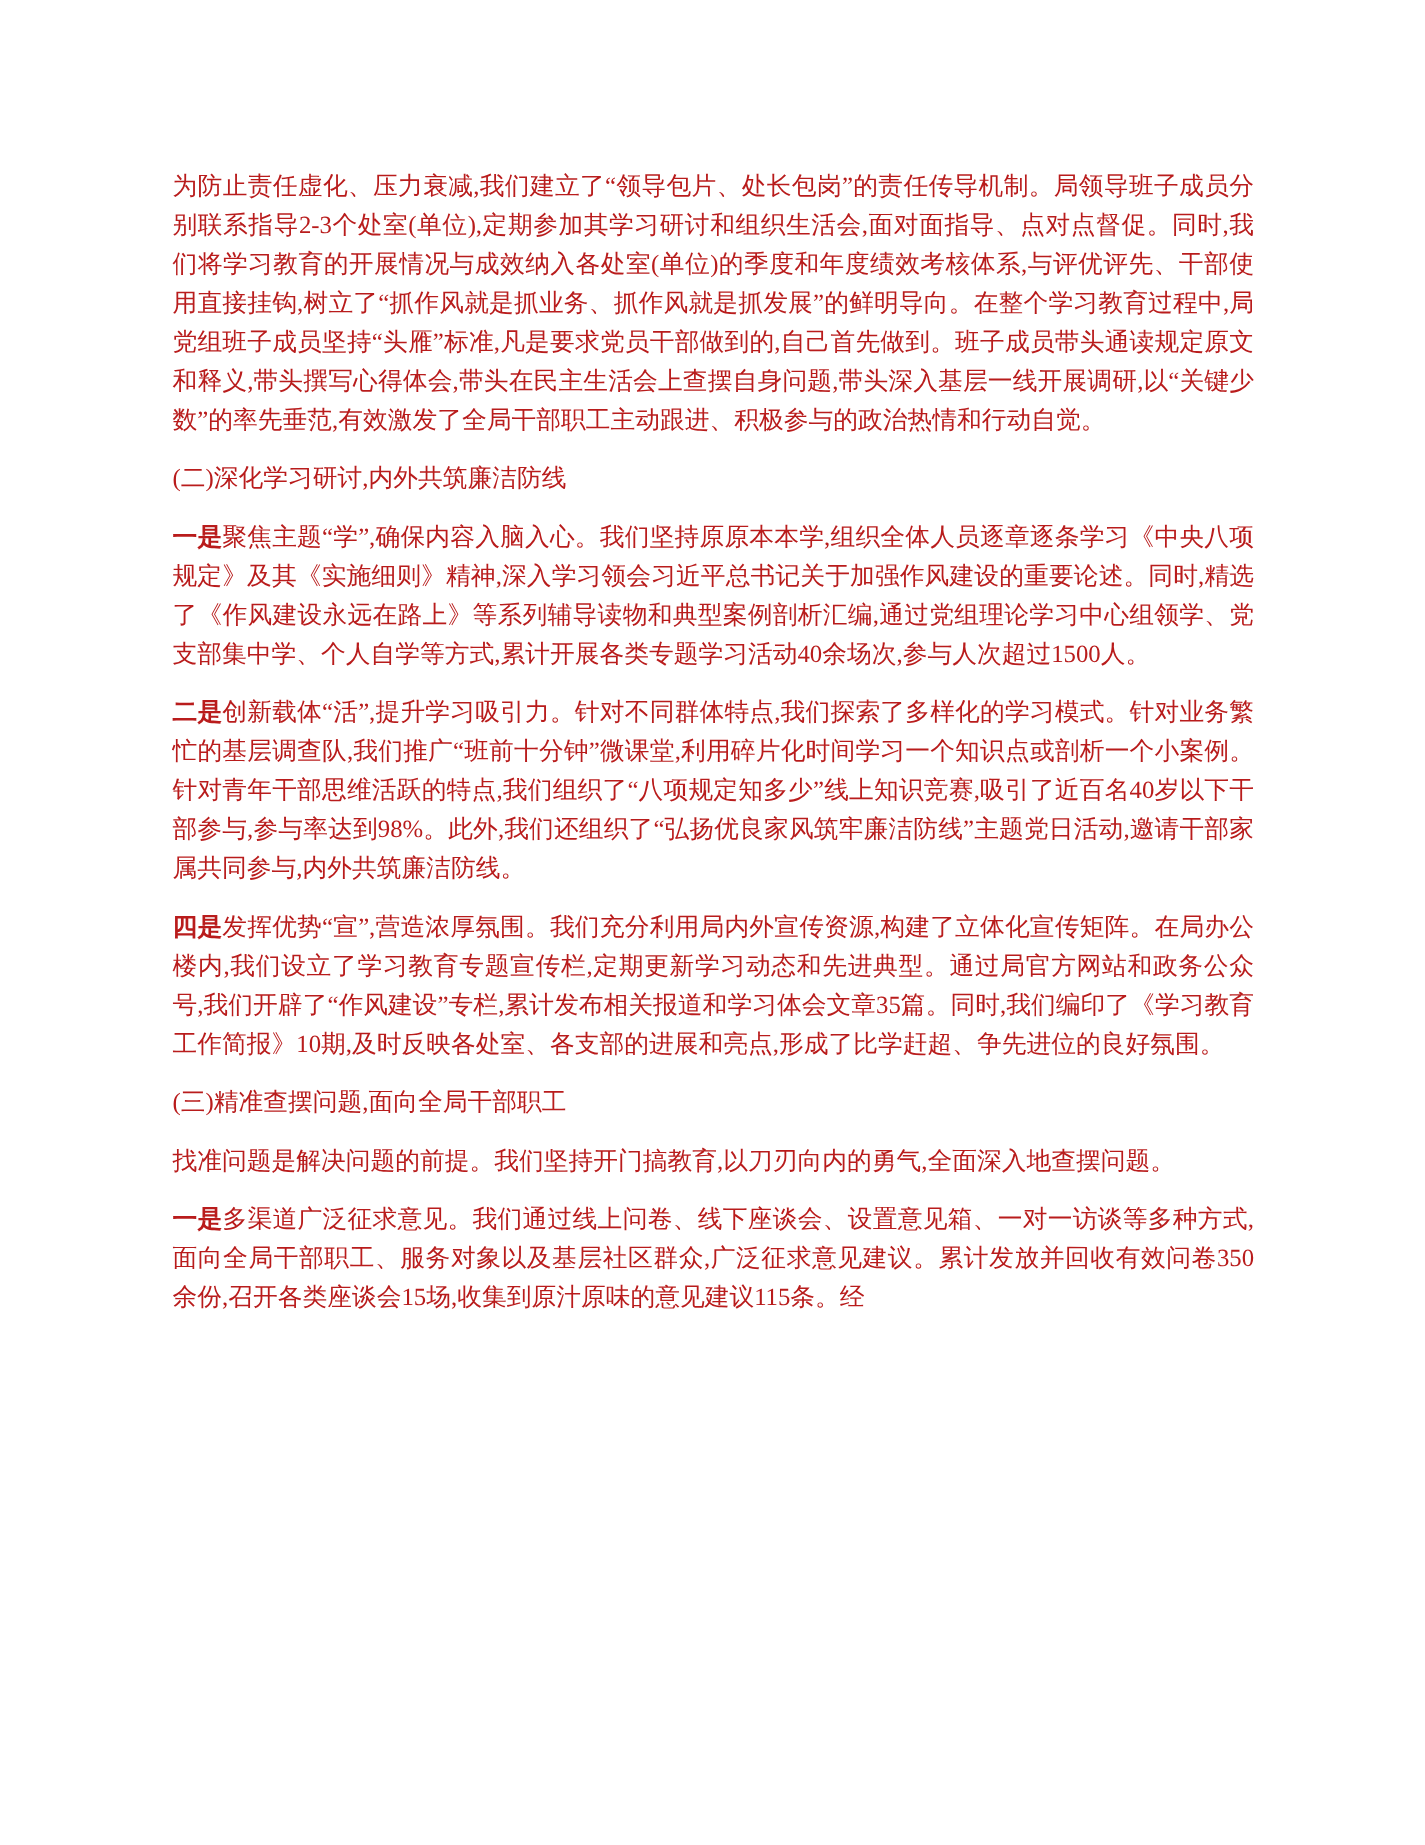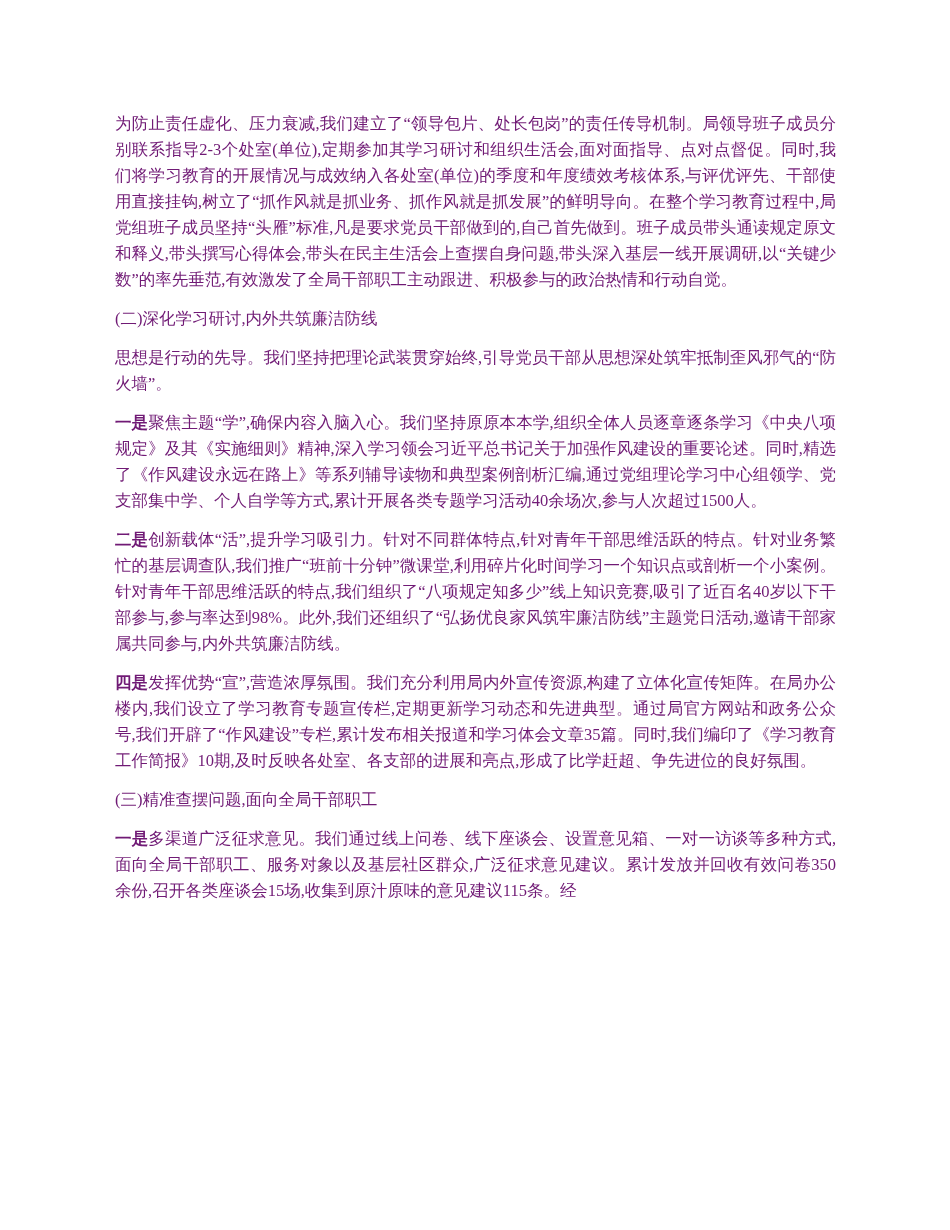--- a/index.html
+++ b/index.html
@@ -7,21 +7,21 @@
       padding: 0;
       background: #ffffff;
     }
     .page {
       box-sizing: border-box;
       width: 950px;
       min-height: 1230px;
       margin: 0 auto;
       padding: 111px 114px 70px 115px;
       background: #ffffff;
-      color: #701a75;
+      color: #b91c1c;
       font-family: "Liberation Serif", "DejaVu Serif", serif;
       font-size: 16.5px;
       line-height: 26px;
     }
     .para {
       margin: 0 0 13px 0;
       text-align: justify;
       word-break: break-all;
     }
     .para:last-child {
@@ -31,20 +31,20 @@
       font-weight: bold;
     }
   </style>
 </head>
 <body>
 
 <div class="page">
   <div>
       <p class="para"><span class="">为防止责任虚化、压力衰减,我们建立了“领导包片、处长包岗”的责任传导机制。局领导班子成员分别联系指导2-3个处室(单位),定期参加其学习研讨和组织生活会,面对面指导、点对点督促。同时,我们将学习教育的开展情况与成效纳入各处室(单位)的季度和年度绩效考核体系,与评优评先、干部使用直接挂钩,树立了“抓作风就是抓业务、抓作风就是抓发展”的鲜明导向。在整个学习教育过程中,局党组班子成员坚持“头雁”标准,凡是要求党员干部做到的,自己首先做到。班子成员带头通读规定原文和释义,带头撰写心得体会,带头在民主生活会上查摆自身问题,带头深入基层一线开展调研,以“关键少数”的率先垂范,有效激发了全局干部职工主动跟进、积极参与的政治热情和行动自觉。</span></p>
       <p class="para"><span class="">(二)深化学习研讨,内外共筑廉洁防线</span></p>
-      <p class="para"><span class="">思想是行动的先导。我们坚持把理论武装贯穿始终,引导党员干部从思想深处筑牢抵制歪风邪气的“防火墙”。</span></p>
       <p class="para"><span class="bold">一是</span><span class="">聚焦主题“学”,确保内容入脑入心。我们坚持原原本本学,组织全体人员逐章逐条学习《中央八项规定》及其《实施细则》精神,深入学习领会习近平总书记关于加强作风建设的重要论述。同时,精选了《作风建设永远在路上》等系列辅导读物和典型案例剖析汇编,通过党组理论学习中心组领学、党支部集中学、个人自学等方式,累计开展各类专题学习活动40余场次,参与人次超过1500人。</span></p>
-      <p class="para"><span class="bold">二是</span><span class="">创新载体“活”,提升学习吸引力。针对不同群体特点,针对青年干部思维活跃的特点。针对业务繁忙的基层调查队,我们推广“班前十分钟”微课堂,利用碎片化时间学习一个知识点或剖析一个小案例。针对青年干部思维活跃的特点,我们组织了“八项规定知多少”线上知识竞赛,吸引了近百名40岁以下干部参与,参与率达到98%。此外,我们还组织了“弘扬优良家风筑牢廉洁防线”主题党日活动,邀请干部家属共同参与,内外共筑廉洁防线。</span></p>
+      <p class="para"><span class="bold">二是</span><span class="">创新载体“活”,提升学习吸引力。针对不同群体特点,我们探索了多样化的学习模式。针对业务繁忙的基层调查队,我们推广“班前十分钟”微课堂,利用碎片化时间学习一个知识点或剖析一个小案例。针对青年干部思维活跃的特点,我们组织了“八项规定知多少”线上知识竞赛,吸引了近百名40岁以下干部参与,参与率达到98%。此外,我们还组织了“弘扬优良家风筑牢廉洁防线”主题党日活动,邀请干部家属共同参与,内外共筑廉洁防线。</span></p>
       <p class="para"><span class="bold">四是</span><span class="">发挥优势“宣”,营造浓厚氛围。我们充分利用局内外宣传资源,构建了立体化宣传矩阵。在局办公楼内,我们设立了学习教育专题宣传栏,定期更新学习动态和先进典型。通过局官方网站和政务公众号,我们开辟了“作风建设”专栏,累计发布相关报道和学习体会文章35篇。同时,我们编印了《学习教育工作简报》10期,及时反映各处室、各支部的进展和亮点,形成了比学赶超、争先进位的良好氛围。</span></p>
       <p class="para"><span class="">(三)精准查摆问题,面向全局干部职工</span></p>
+      <p class="para"><span class="">找准问题是解决问题的前提。我们坚持开门搞教育,以刀刃向内的勇气,全面深入地查摆问题。</span></p>
       <p class="para"><span class="bold">一是</span><span class="">多渠道广泛征求意见。我们通过线上问卷、线下座谈会、设置意见箱、一对一访谈等多种方式,面向全局干部职工、服务对象以及基层社区群众,广泛征求意见建议。累计发放并回收有效问卷350余份,召开各类座谈会15场,收集到原汁原味的意见建议115条。经</span></p>
     </div>
 </div>
 
 </body></html>

